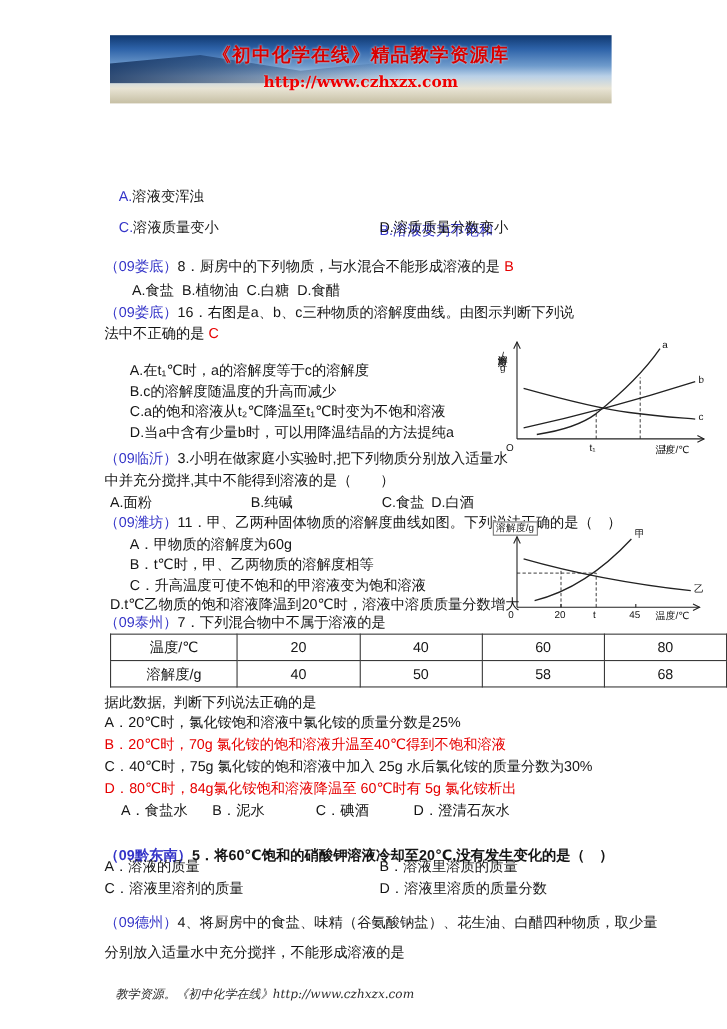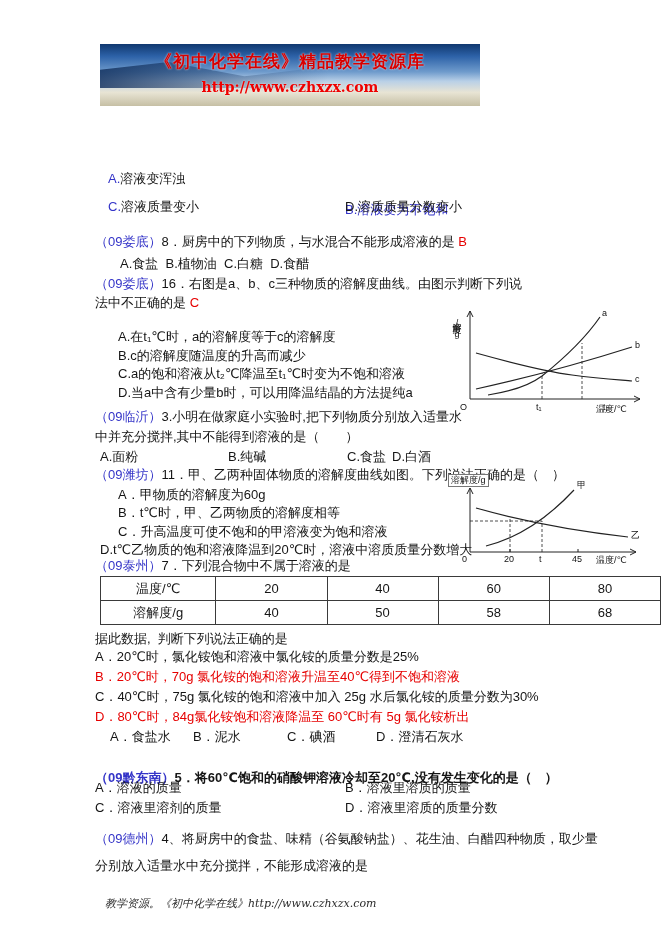--- a/index.html
+++ b/index.html
@@ -4,21 +4,21 @@
 <style>
   html,body{margin:0;padding:0;}
   body{width:661px;height:935px;background:#ffffff;font-family:"Liberation Sans","DejaVu Sans",sans-serif;}
   .page{position:relative;width:661px;height:935px;background:#ffffff;overflow:hidden;}
   .line{position:absolute;font-size:13px;color:#151515;white-space:pre;line-height:1.25;}
   .tag{color:#3434c8;}
   .red{color:#e60000;}
   .bold{font-weight:bold;}
 
   
-  .banner{position:absolute;left:100px;top:44px;width:380px;height:62px;overflow:hidden;
+  .banner{position:absolute;left:100px;top:32px;width:456px;height:62px;overflow:hidden;
     background:linear-gradient(180deg,#10386f 0%,#2d62a8 20%,#6f9bcc 45%,#b9d0e7 60%,#e8e4d4 78%,#c6bfa4 100%);}
   .banner .ridge{position:absolute;left:0;top:18px;width:100%;height:26px;
     background:linear-gradient(105deg, rgba(20,50,95,.85) 0%, rgba(20,50,95,.35) 35%, rgba(255,255,255,0) 60%);
     clip-path:polygon(0 100%,0 30%,18% 0,38% 55%,58% 20%,78% 70%,100% 45%,100% 100%);}
   .banner-title{position:absolute;left:0;right:0;top:6px;text-align:center;
     font-family:"DejaVu Serif","Liberation Serif",serif;font-weight:bold;font-size:17px;color:#d80000;
     text-shadow:0 0 2px rgba(255,255,255,.85);letter-spacing:1px;}
   .banner-url{position:absolute;left:0;right:0;top:35px;text-align:center;
     font-family:"DejaVu Serif","Liberation Serif",serif;font-weight:bold;font-size:14px;color:#ee0000;
     text-shadow:0 0 2px rgba(255,255,255,.7);}

